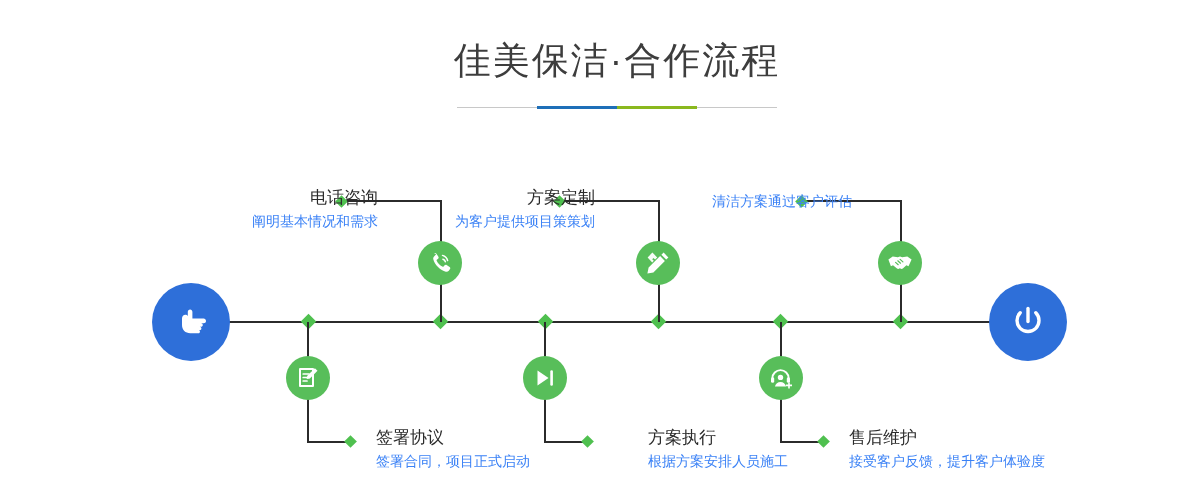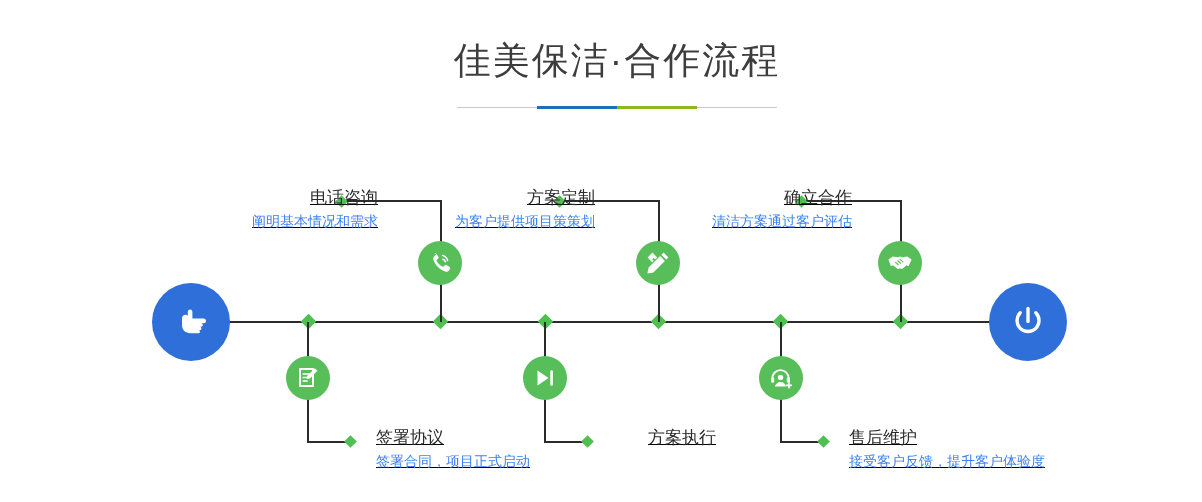--- a/index.html
+++ b/index.html
@@ -50,21 +50,21 @@
   .elbow-h{position:absolute;height:2px;background:#2b2b2b;}
 
   
   .node{
     position:absolute;width:44px;height:44px;border-radius:50%;
     background:#58be5a;display:flex;align-items:center;justify-content:center;
   }
   .node svg{display:block;}
 
   
-  .label{position:absolute;white-space:nowrap;text-decoration:underline;}
+  .label{position:absolute;white-space:nowrap;}
   .label .lead{font-size:17px;color:#2b2b2b;line-height:20px;}
   .label .desc{font-size:14px;color:#3b82f6;line-height:20px;margin-top:3px;}
   .label.top{text-align:right;}
   .label.bottom{text-align:left;margin-left:20px;}
   .tipdiamond{
     position:absolute;width:9px;height:9px;background:#4fc04f;transform:rotate(45deg);
   }
 </style>
 </head>
 <body>
@@ -164,35 +164,35 @@
   <div class="node" style="left:523px;top:356px;">
     <span>
       <svg width="26" height="26" viewBox="0 0 26 26">
         <path fill="#ffffff" d="M5.5 5.5l11 7.5-11 7.5z"></path>
         <rect x="18.3" y="5.2" width="2.6" height="15.6" rx="1.2" fill="#ffffff"></rect>
       </svg>
     </span>
   </div>
   <div class="label bottom" style="left:628px;top:428px;">
     <div class="lead">方案执行</div>
+    <div class="desc">根据方案安排人员施工</div>
   </div>
 
   <div class="stem" style="left:900px;top:200px;height:122px;"></div>
   <div class="elbow-h" style="left:801px;top:200px;width:100px;"></div>
   <div class="tipdiamond" style="left:797px;top:197px;"></div>
   <div class="node" style="left:878px;top:241px;">
     <span>
       <svg width="28" height="28" viewBox="0 0 28 28">
         <path fill="#ffffff" d="M2.4 10.6l4.3-3.2 5.1.9 2.2-.9 2.2.9 5.1-.9 4.3 3.2-3.1 6.6-2.1-.9-3.6 3.3c-.7.6-1.7.6-2.4 0l-.5-.4-.5.4c-.7.6-1.7.6-2.4 0L7 16.3l-2.1.9z"></path>
         <path fill="none" stroke="#58be5a" stroke-width="1.2" stroke-linecap="round" d="M9.6 13.4l2.6 2.3M11.8 11.8l2.7 2.4M14.1 10.4l2.8 2.5"></path>
       </svg>
     </span>
   </div>
   <div class="label top" style="left:712px;top:188px;">
-    <div class="lead">确立合作</div>
     <div class="desc">清洁方案通过客户评估</div>
   </div>
 
   <div class="stem" style="left:780px;top:322px;height:120px;"></div>
   <div class="elbow-h" style="left:780px;top:441px;width:43px;"></div>
   <div class="tipdiamond" style="left:819px;top:437px;"></div>
   <div class="node" style="left:759px;top:356px;">
     <span>
       <svg width="26" height="26" viewBox="0 0 26 26">
         <path fill="none" stroke="#ffffff" stroke-width="1.9" stroke-linecap="round" d="M4.4 13.2a8.1 8.1 0 0 1 16.2 0"></path>

